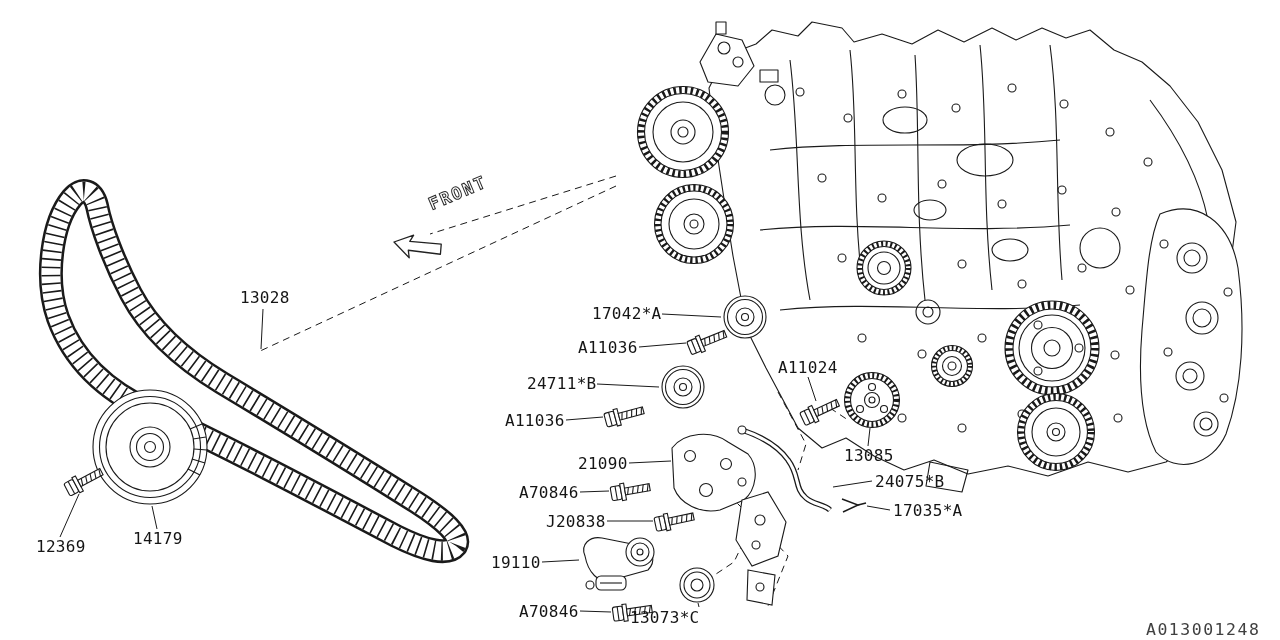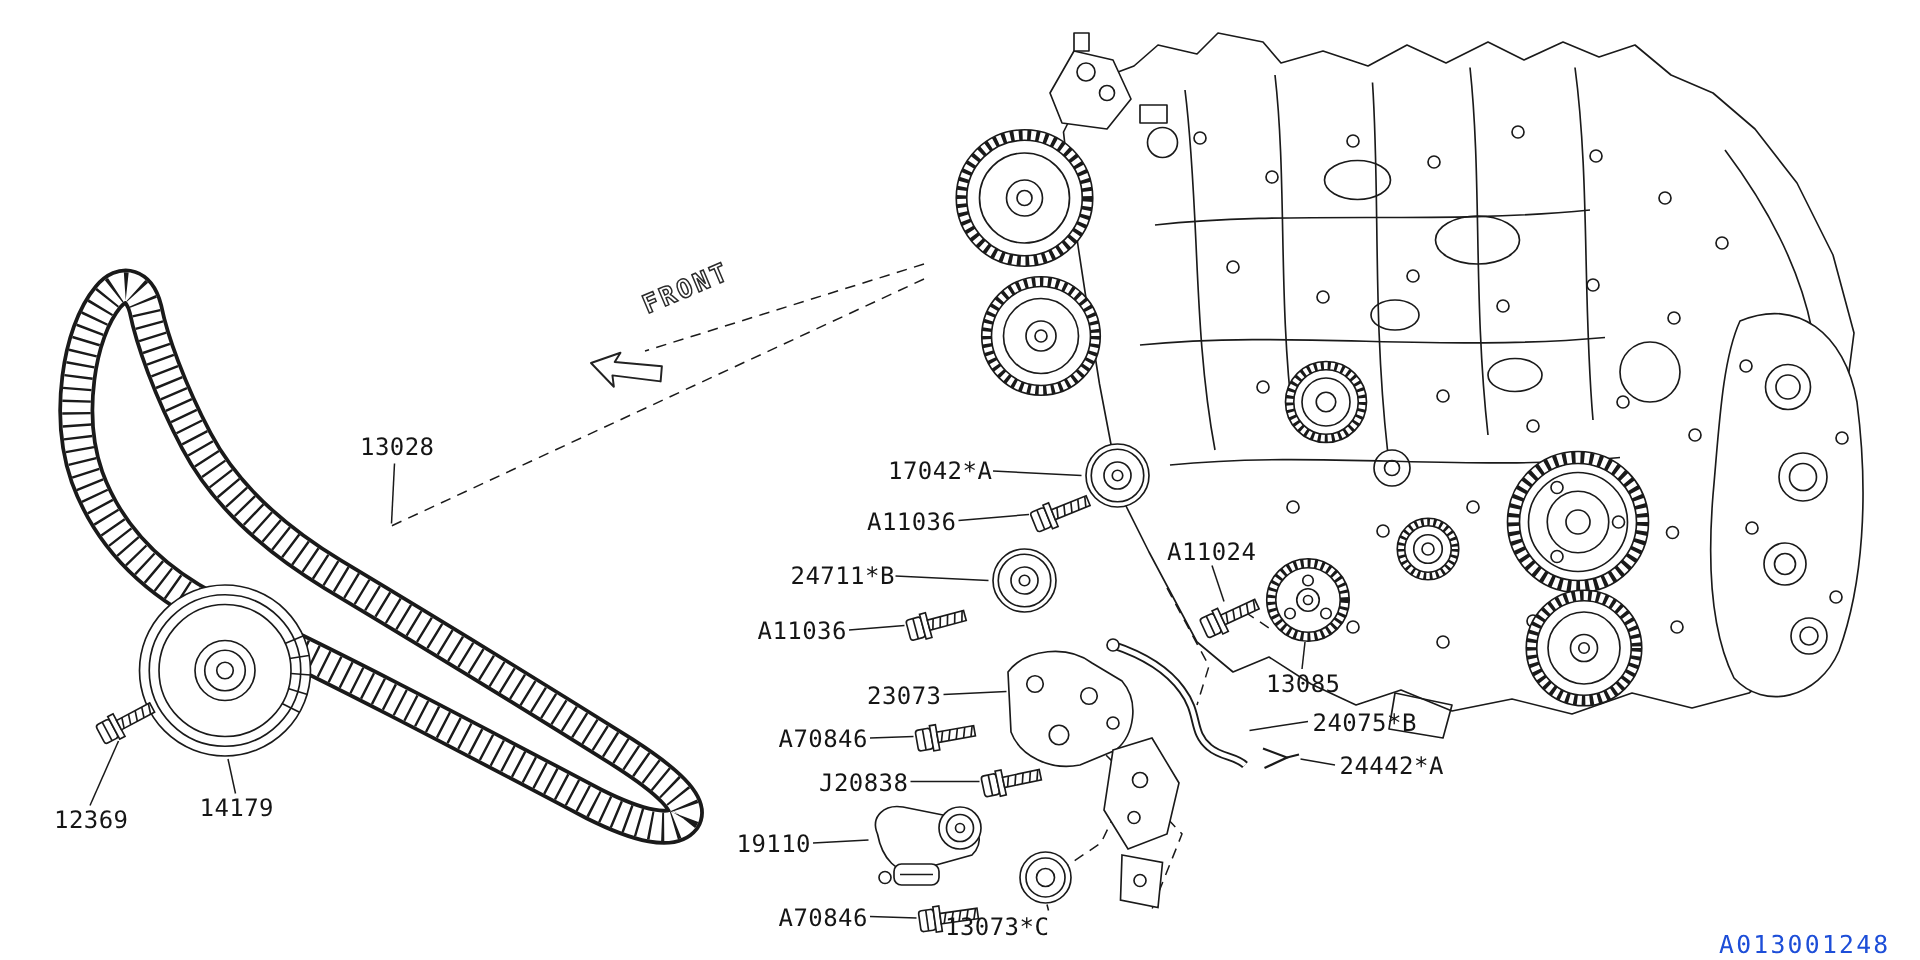--- a/index.html
+++ b/index.html
@@ -9,21 +9,21 @@
     position:absolute;
     font:16px/1.15 "DejaVu Sans Mono", monospace;
     color:#151515;
     letter-spacing:.3px;
     white-space:nowrap;
   }
   .corner-num{
     position:absolute;
     font:16.5px/1.1 "DejaVu Sans Mono", monospace;
     letter-spacing:1.5px;
-    color:#1d4ed8;
+    color:#404040;
   }
   .front-label{
     position:absolute;
     font:700 17px/1 "DejaVu Sans Mono", monospace;
     letter-spacing:2px;
     color:#fff;
     -webkit-text-stroke:1px #2a2a2a;
     transform:rotate(-23deg);
     transform-origin:left bottom;
   }
@@ -309,26 +309,26 @@
 
   <div class="plabel" style="left:240px;top:289px">13028</div>
   <div class="plabel" style="left:36px;top:538px">12369</div>
   <div class="plabel" style="left:133px;top:530px">14179</div>
   <div class="plabel" style="left:592px;top:305px">17042*A</div>
   <div class="plabel" style="left:578px;top:339px">A11036</div>
   <div class="plabel" style="left:527px;top:375px">24711*B</div>
   <div class="plabel" style="left:505px;top:412px">A11036</div>
   <div class="plabel" style="left:778px;top:359px">A11024</div>
   <div class="plabel" style="left:844px;top:447px">13085</div>
-  <div class="plabel" style="left:578px;top:455px">23073</div>
+  <div class="plabel" style="left:578px;top:455px">21090</div>
   <div class="plabel" style="left:519px;top:484px">A70846</div>
   <div class="plabel" style="left:546px;top:513px">J20838</div>
   <div class="plabel" style="left:491px;top:554px">19110</div>
   <div class="plabel" style="left:519px;top:603px">A70846</div>
   <div class="plabel" style="left:630px;top:609px">13073*C</div>
   <div class="plabel" style="left:875px;top:473px">24075*B</div>
-  <div class="plabel" style="left:893px;top:502px">24442*A</div>
+  <div class="plabel" style="left:893px;top:502px">17035*A</div>
 
   <div class="front-label" style="left:433px;top:196px">FRONT</div>
 
   <div class="corner-num" style="left:1146px;top:621px">A013001248</div>
 
 </div>
 
 </body></html>

